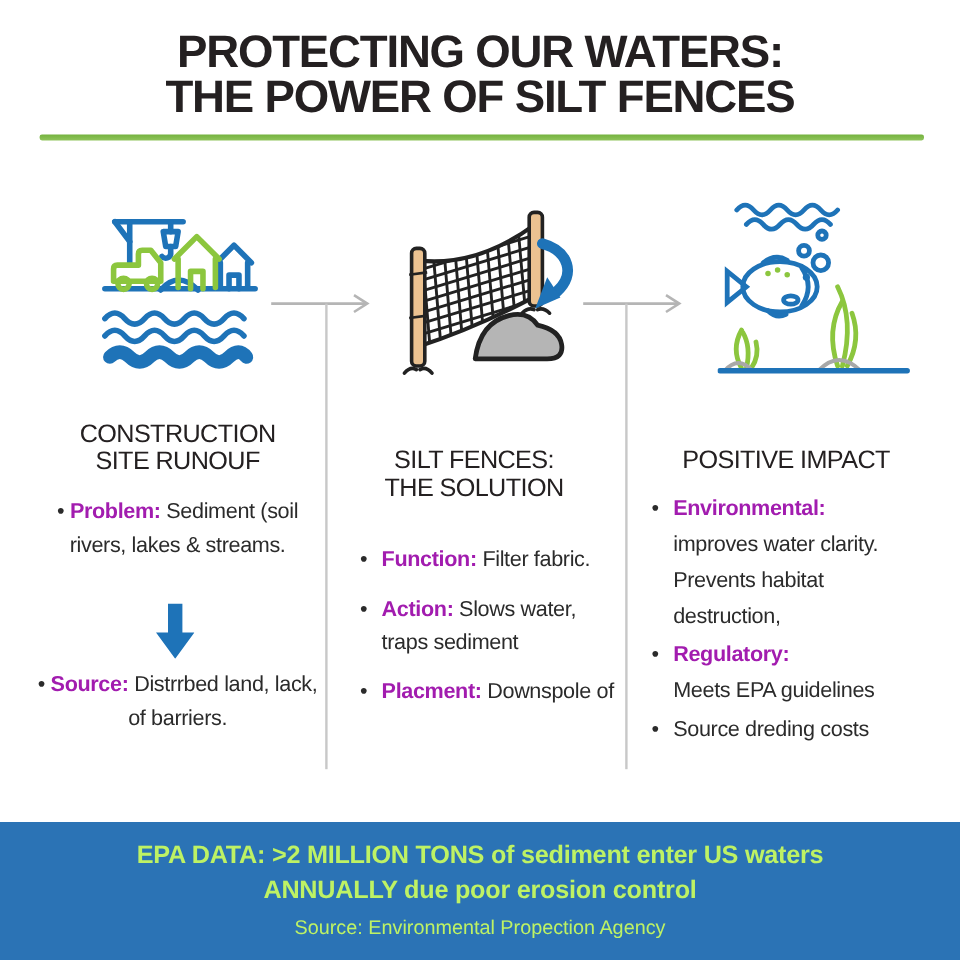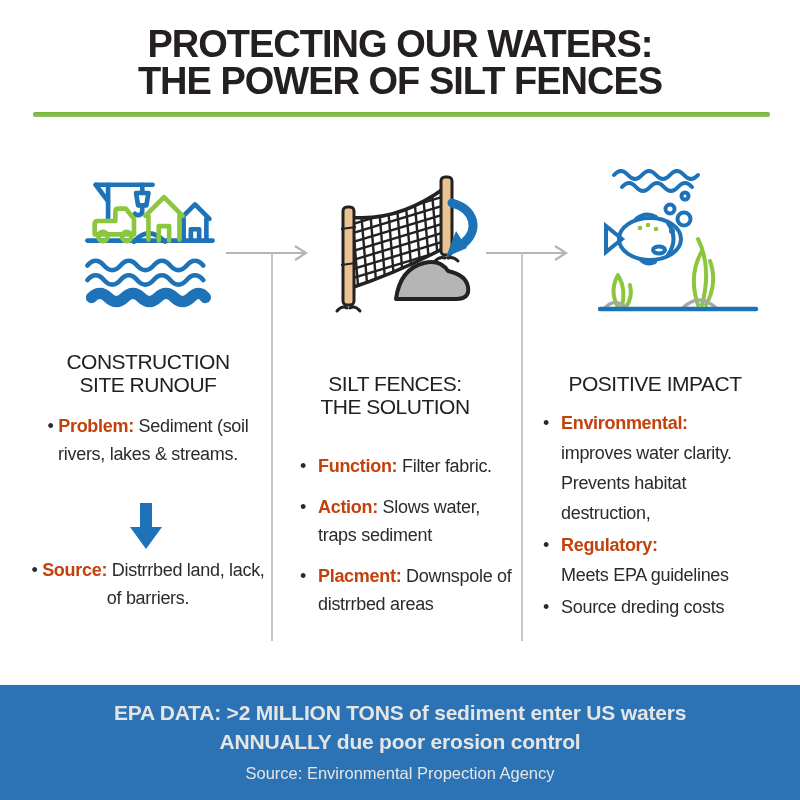--- a/index.html
+++ b/index.html
@@ -15,24 +15,24 @@
   .divider{width:2px;background:#c8c8c8;top:253px;height:388px;}
   
   .colhead{font-weight:400;font-size:21px;line-height:23px;letter-spacing:-0.5px;
            text-align:center;color:#242021;}
   
   .body{font-size:18px;line-height:28px;letter-spacing:-0.3px;color:#2b2b2b;}
   .center{text-align:center;}
   .brow{display:flex;margin-bottom:13px;}
   .blt{width:18px;flex:0 0 18px;}
   .btxt{flex:1;}
-  b{font-weight:700;color:#c2410c;}
+  b{font-weight:700;color:#a21caf;}
   
   .banner{top:685px;left:0;width:800px;height:115px;background:#2b73b5;
-          text-align:center;color:#e5e5e5;}
+          text-align:center;color:#bef264;}
   .banner .big{font-weight:700;font-size:21px;line-height:29px;letter-spacing:-0.2px;}
   .banner .src{font-size:16.5px;margin-top:8px;font-weight:400;}
   .icon{position:absolute;}
 </style>
 </head>
 <body>
 <div class="stage">
 
   <div class="abs title">
     <div>PROTECTING OUR WATERS:</div>
@@ -191,21 +191,21 @@
     <div class="brow">
       <span class="blt">•</span>
       <div class="btxt"><b>Action:</b>
         <span>Slows water,</span>
         <div>traps sediment</div></div>
     </div>
     <div class="brow">
       <span class="blt">•</span>
       <div class="btxt"><b>Placment:</b>
         <span>Downspole of</span>
-        <div>distrrbed areas</div></div>
+        </div>
     </div>
   </div>
 
   <div class="abs colhead" style="left:545px;top:372px;width:220px">
     <div>POSITIVE IMPACT</div>
   </div>
   <div class="abs body" style="left:543px;top:408px;width:232px;line-height:30px">
     <div class="brow" style="margin-bottom:2px">
       <span class="blt">•</span>
       <div class="btxt"><b>Environmental:</b>

